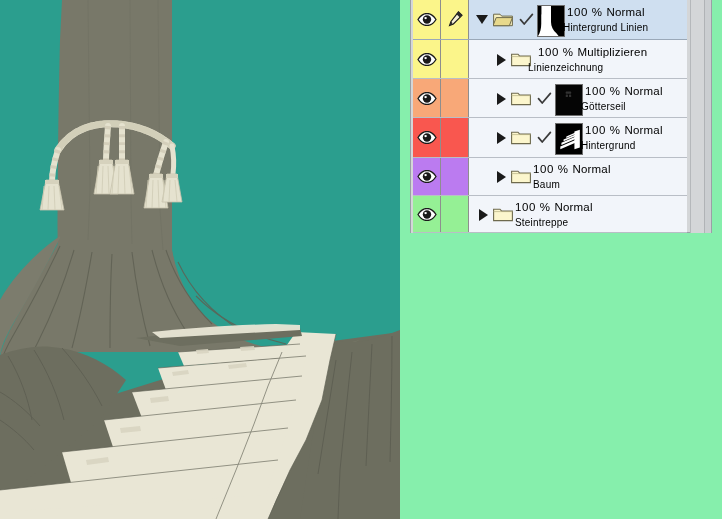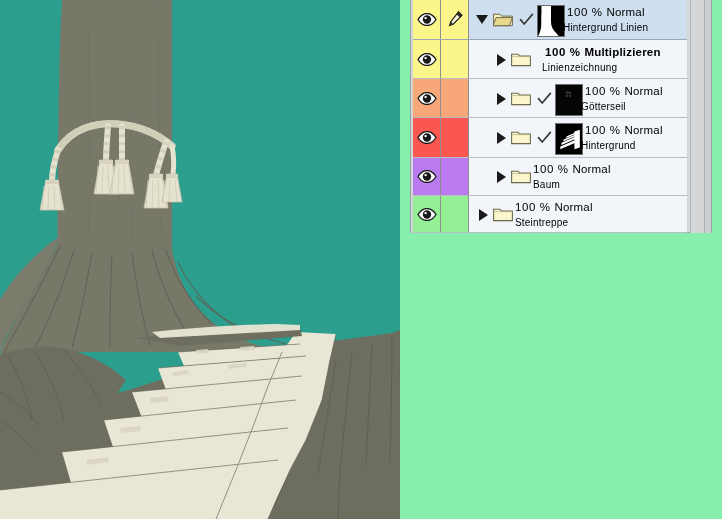--- a/index.html
+++ b/index.html
@@ -271,22 +271,22 @@
               <ellipse cx="10" cy="6.5" rx="4.2" ry="4.2" fill="#1a1a1a"></ellipse>
               <ellipse cx="8.6" cy="5.1" rx="1.3" ry="1.1" fill="#ffffff"></ellipse>
             </svg>
           </div>
           <div class="body">
             <div class="tri right" style="left: 27px; top: 14px;"></div>
             <span class="folder" style="left: 41px; top: 12px;"><svg width="20" height="15" viewBox="0 0 20 15">
                 <path d="M0.6 2.2 h6.4 l1.7 1.9 h10.7 v9.5 h-18.8 Z" fill="#fcf6cd" stroke="#6e6a4e" stroke-width="1.1"></path>
                 <path d="M0.6 4.6 h18.8" stroke="#bdb68a" stroke-width="0.8" fill="none"></path>
               </svg></span>
-            <div class="lbl" style="left: 75px; top: 6px; font-weight: bold;"><span class="pct">100 % </span>Multiplizieren</div>
-            <div class="lbl2" style="left: 72px; top: 21px;">Linienzeichnung</div>
+            <div class="lbl" style="left: 68px; top: 6px;"><span class="pct">100 % </span>Multiplizieren</div>
+            <div class="lbl2" style="left: 58px; top: 21px;">Linienzeichnung</div>
           </div>
         </div>
         <div class="row" style="top: 79px; height: 39px;">
           <div class="eyecol" style="background: rgb(248, 168, 120);"></div>
           <div class="penbox" style="background: rgb(248, 168, 120);"></div>
           <div class="eyewrap">
             <svg width="20" height="13" viewBox="0 0 20 13">
               <path d="M1 6.5 C4 1.5 8 0.5 10 0.5 C12 0.5 16 1.5 19 6.5 C16 11.5 12 12.5 10 12.5 C8 12.5 4 11.5 1 6.5 Z" fill="#ffffff" stroke="#1a1a1a" stroke-width="1.3"></path>
               <ellipse cx="10" cy="6.5" rx="4.2" ry="4.2" fill="#1a1a1a"></ellipse>
               <ellipse cx="8.6" cy="5.1" rx="1.3" ry="1.1" fill="#ffffff"></ellipse>

